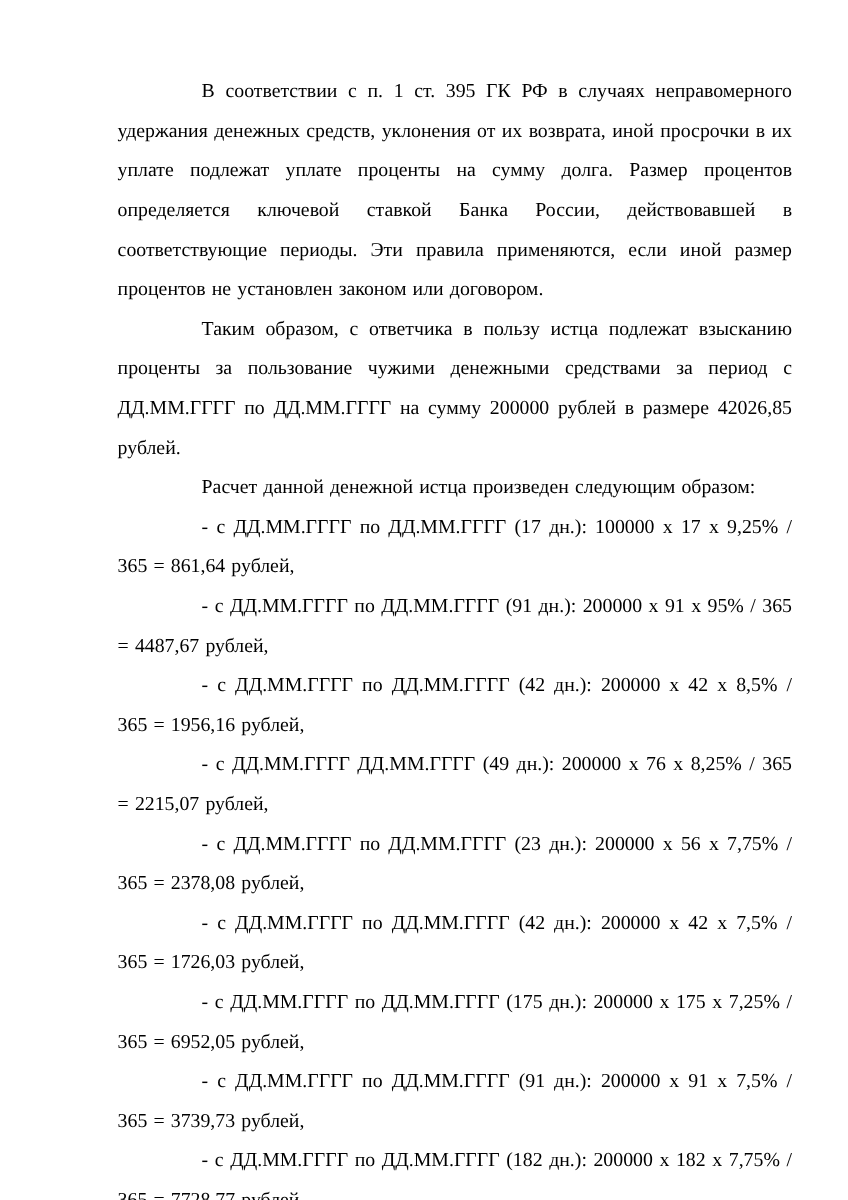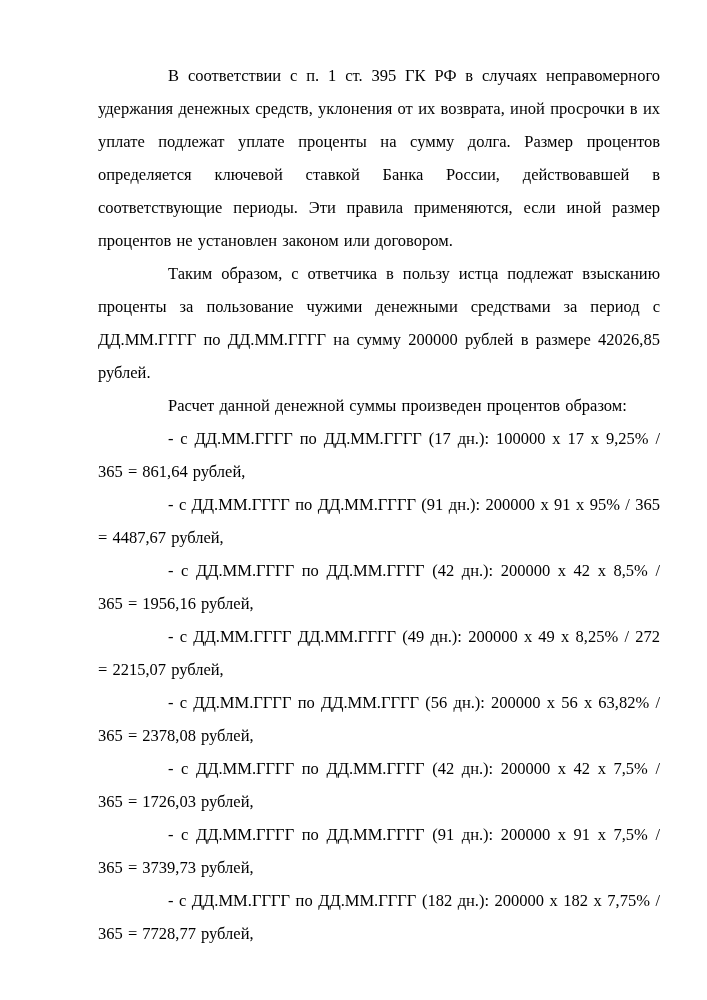--- a/index.html
+++ b/index.html
@@ -29,23 +29,24 @@
     word-spacing: 1px;
   }
 </style>
 </head>
 <body>
 
 <div class="page">
   <div class="doc-text">
     <p class="paragraph">В соответствии с п. 1 ст. 395 ГК РФ в случаях неправомерного удержания денежных средств, уклонения от их возврата, иной просрочки в их уплате подлежат уплате проценты на сумму долга. Размер процентов определяется ключевой ставкой Банка России, действовавшей в соответствующие периоды. Эти правила применяются, если иной размер процентов не установлен законом или договором.</p>
     <p class="paragraph">Таким образом, с ответчика в пользу истца подлежат взысканию проценты за пользование чужими денежными средствами за период с ДД.ММ.ГГГГ по ДД.ММ.ГГГГ на сумму 200000 рублей в размере 42026,85 рублей.</p>
-    <p class="paragraph">Расчет данной денежной суммы произведен процентов образом:</p>
+    <p class="paragraph">Расчет данной денежной истца произведен следующим образом:</p>
     <p class="paragraph">- с ДД.ММ.ГГГГ по ДД.ММ.ГГГГ (17 дн.): 100000 х 17 х 9,25% / 365 = 861,64 рублей,</p>
     <p class="paragraph">- с ДД.ММ.ГГГГ по ДД.ММ.ГГГГ (91 дн.): 200000 х 91 х 95% / 365 = 4487,67 рублей,</p>
     <p class="paragraph">- с ДД.ММ.ГГГГ по ДД.ММ.ГГГГ (42 дн.): 200000 х 42 х 8,5% / 365 = 1956,16 рублей,</p>
-    <p class="paragraph">- с ДД.ММ.ГГГГ ДД.ММ.ГГГГ (49 дн.): 200000 х 49 х 8,25% / 272 = 2215,07 рублей,</p>
-    <p class="paragraph">- с ДД.ММ.ГГГГ по ДД.ММ.ГГГГ (56 дн.): 200000 х 56 х 63,82% / 365 = 2378,08 рублей,</p>
+    <p class="paragraph">- с ДД.ММ.ГГГГ ДД.ММ.ГГГГ (49 дн.): 200000 х 76 х 8,25% / 365 = 2215,07 рублей,</p>
+    <p class="paragraph">- с ДД.ММ.ГГГГ по ДД.ММ.ГГГГ (23 дн.): 200000 х 56 х 7,75% / 365 = 2378,08 рублей,</p>
     <p class="paragraph">- с ДД.ММ.ГГГГ по ДД.ММ.ГГГГ (42 дн.): 200000 х 42 х 7,5% / 365 = 1726,03 рублей,</p>
+    <p class="paragraph">- с ДД.ММ.ГГГГ по ДД.ММ.ГГГГ (175 дн.): 200000 х 175 х 7,25% / 365 = 6952,05 рублей,</p>
     <p class="paragraph">- с ДД.ММ.ГГГГ по ДД.ММ.ГГГГ (91 дн.): 200000 х 91 х 7,5% / 365 = 3739,73 рублей,</p>
     <p class="paragraph">- с ДД.ММ.ГГГГ по ДД.ММ.ГГГГ (182 дн.): 200000 х 182 х 7,75% / 365 = 7728,77 рублей,</p>
   </div>
 </div>
 
 </body></html>

